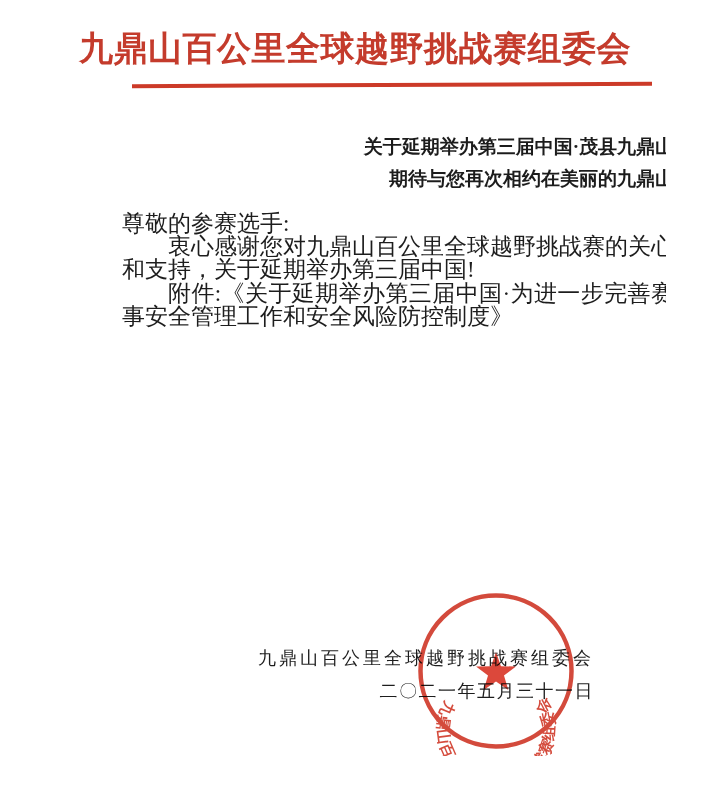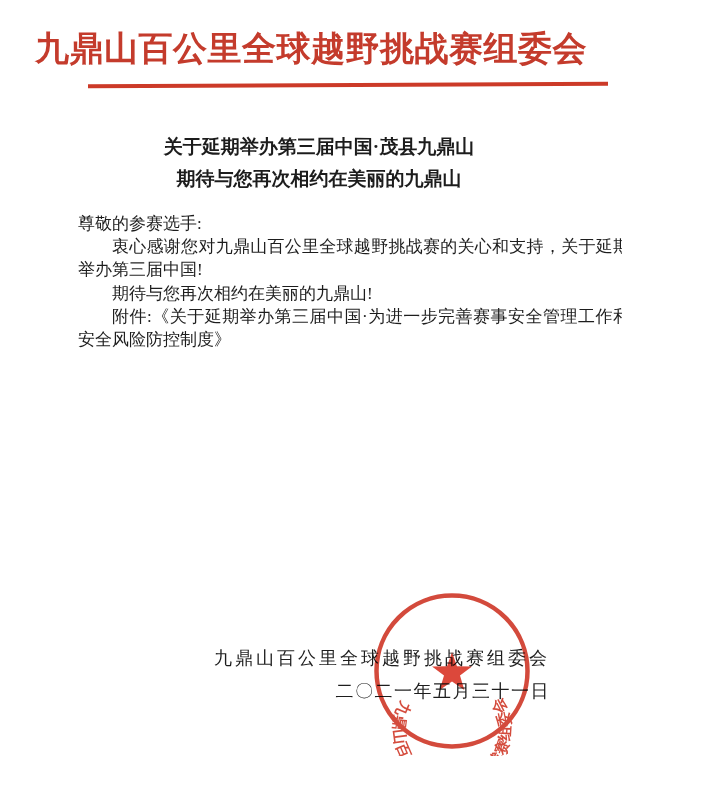--- a/index.html
+++ b/index.html
@@ -4,20 +4,21 @@
 <style>
   html, body { margin: 0; padding: 0; background: #ffffff; }
   .page {
     position: relative;
     width: 622px;
     height: 797px;
     background: #ffffff;
     overflow: hidden;
     font-family: "Liberation Serif", "DejaVu Serif", serif;
     color: #1d1d1d;
+    margin-left: 44px;
   }
   .org-header {
     position: absolute;
     top: 26px;
     left: 0;
     width: 100%;
     text-align: center;
     font-size: 34px;
     font-weight: bold;
     color: #c43b2c;
@@ -31,33 +32,33 @@
     width: 520px;
     height: 4px;
     background: #cc3a28;
     transform: rotate(-0.25deg);
   }
   .doc-title {
     position: absolute;
     top: 131px;
     left: 0;
     width: 100%;
-    text-align: center;
+    text-align: right;
     font-size: 19px;
     font-weight: bold;
     line-height: 32px;
     color: #1c1c1c;
     padding-left: 8px;
   }
   .body-text {
     position: absolute;
     left: 78px;
     top: 212px;
     width: 552px;
-    font-size: 17px;
+    font-size: 23px;
     line-height: 23.2px;
     text-align: justify;
     color: #1d1d1d;
   }
   .body-text .salutation { margin: 0; text-indent: 0; }
   .body-text p { margin: 0; text-indent: 2em; }
   .signature-block {
     position: absolute;
     right: 72px;
     top: 646px;
@@ -102,21 +103,20 @@
   <div class="header-rule"></div>
 
   <div class="doc-title">
     <div>关于延期举办第三届中国·茂县九鼎山</div>
     <div>期待与您再次相约在美丽的九鼎山</div>
   </div>
 
   <div class="body-text">
     <div class="salutation">尊敬的参赛选手:</div>
     <p>衷心感谢您对九鼎山百公里全球越野挑战赛的关心和支持，关于延期举办第三届中国!</p>
-    <p>期待与您再次相约在美丽的九鼎山!</p>
     <p>附件:《关于延期举办第三届中国·为进一步完善赛事安全管理工作和安全风险防控制度》</p>
   </div>
 
   <div class="signature-block">
     <div class="signature-committee">九鼎山百公里全球越野挑战赛组委会</div>
     <div class="signature-date">二〇二一年五月三十一日</div>
   </div>
 
   <svg class="seal" viewBox="-85 -85 170 170" xmlns="http://www.w3.org/2000/svg">
     <circle cx="0" cy="0" r="75.5" fill="none" stroke="#cf3626" stroke-width="4.5"></circle>

